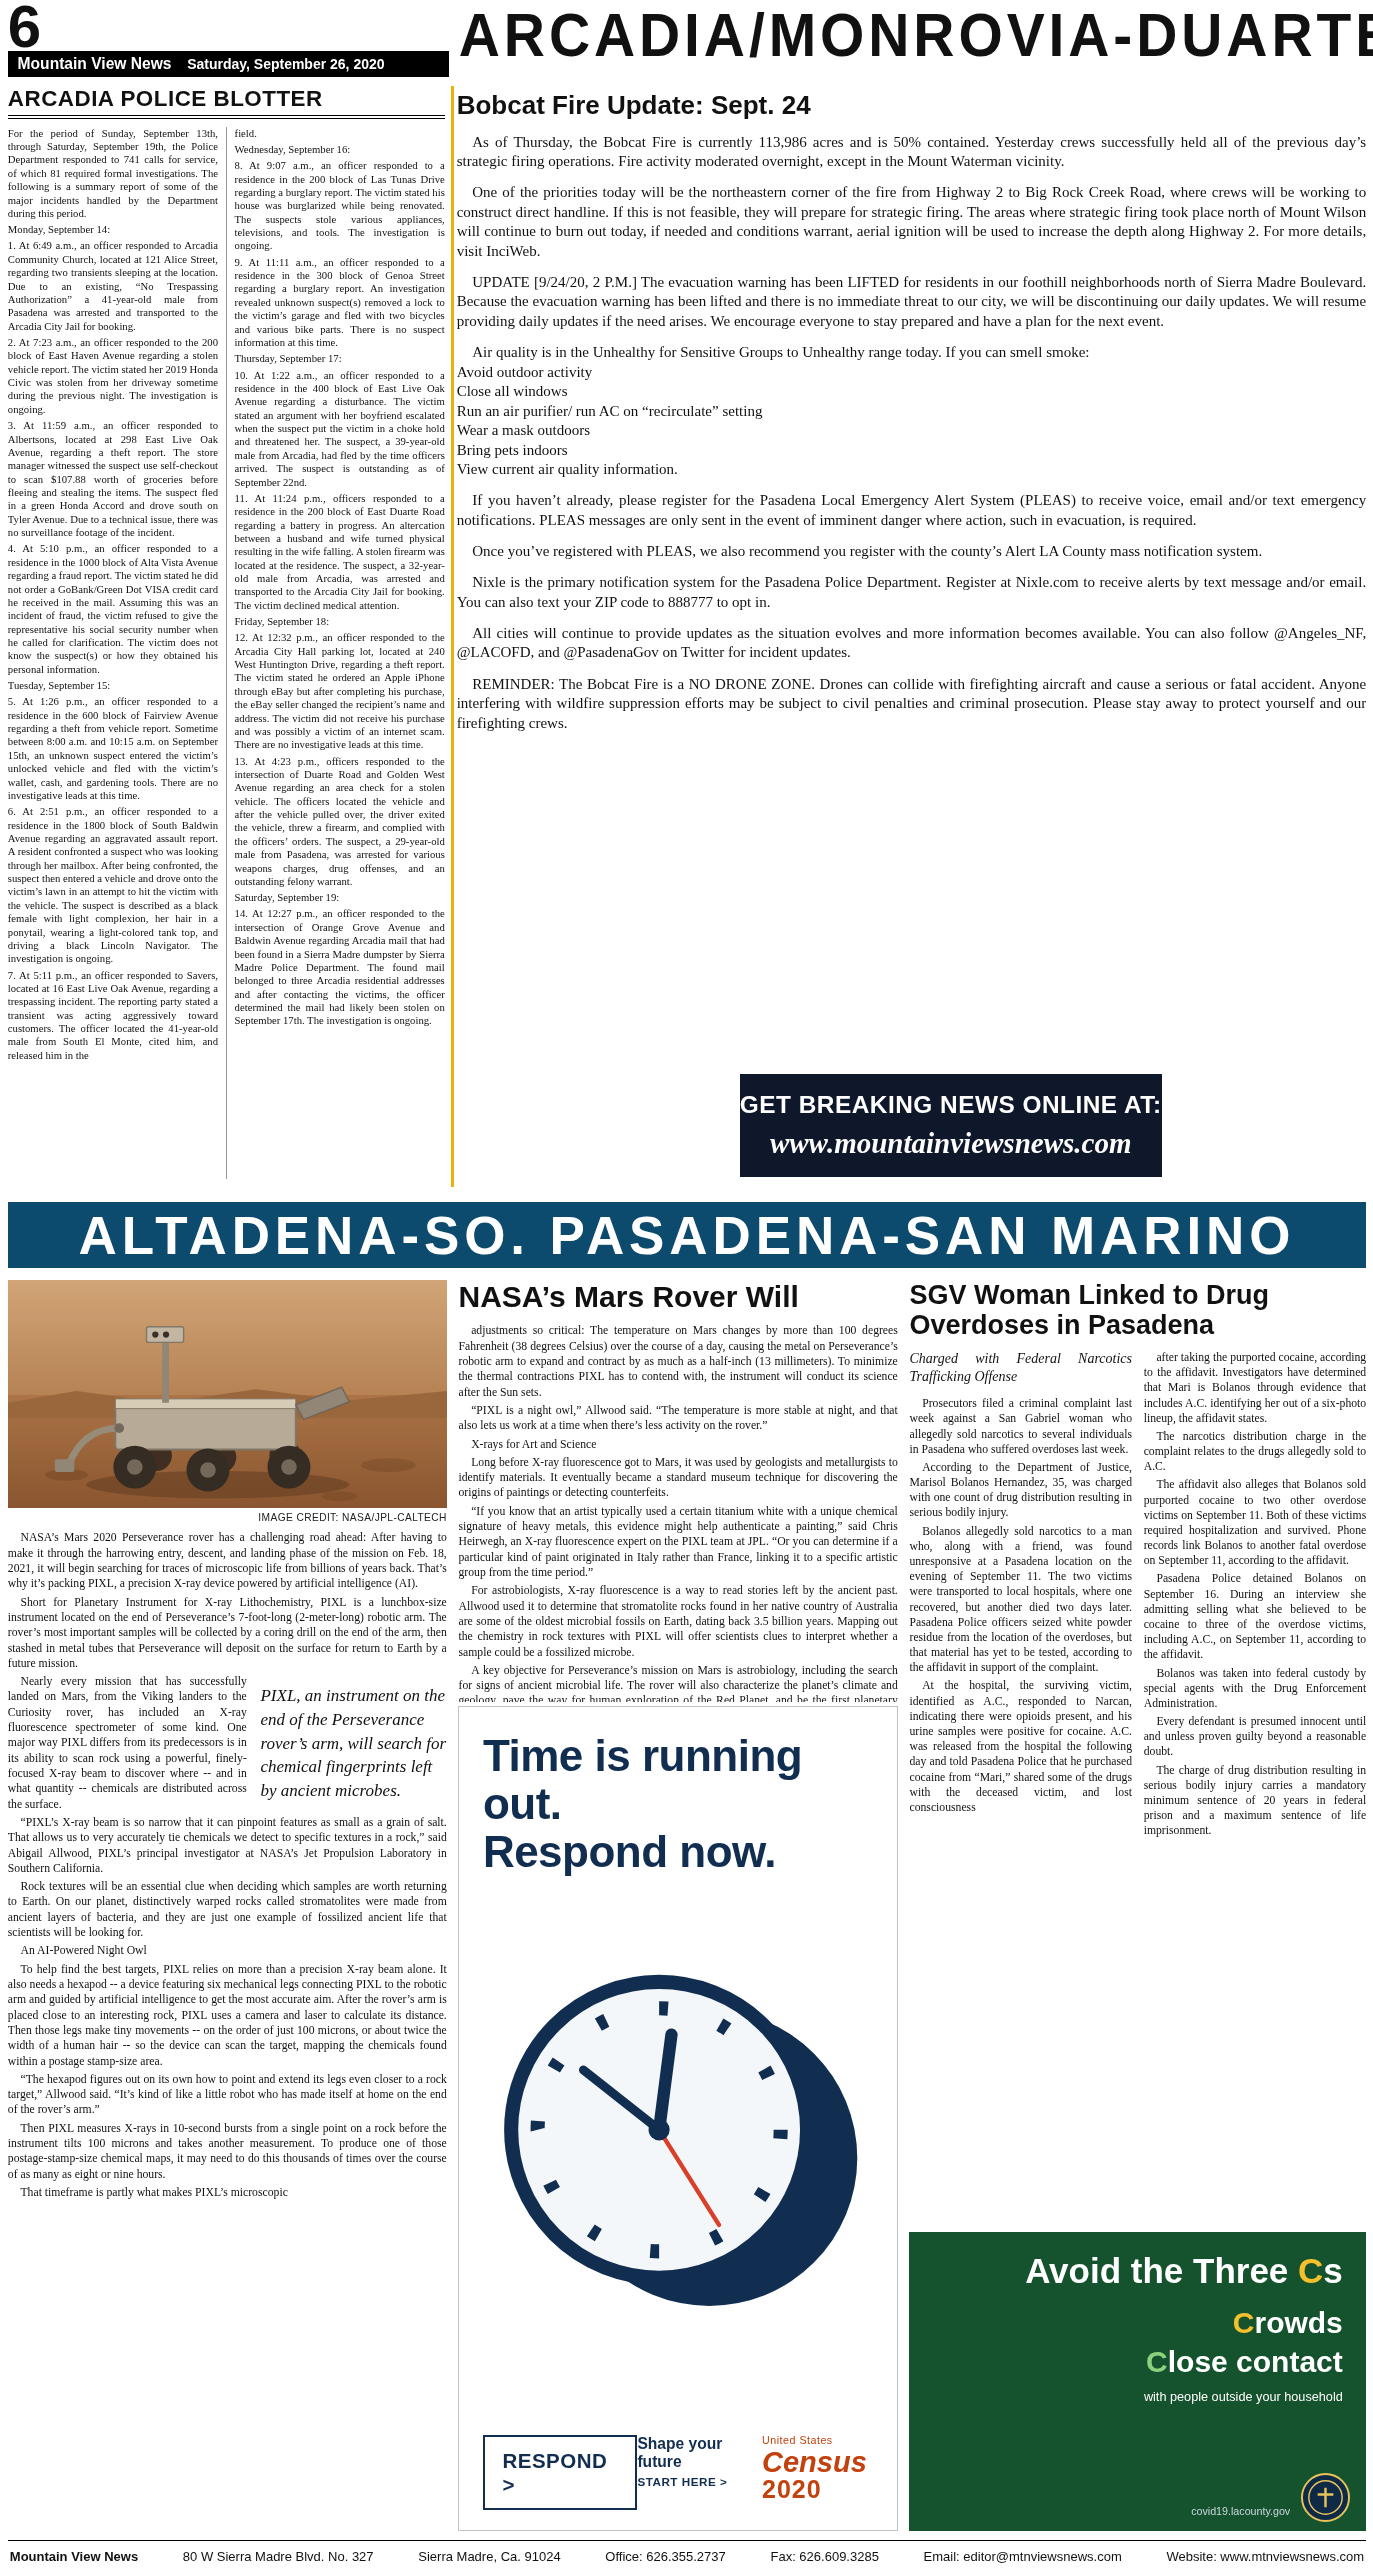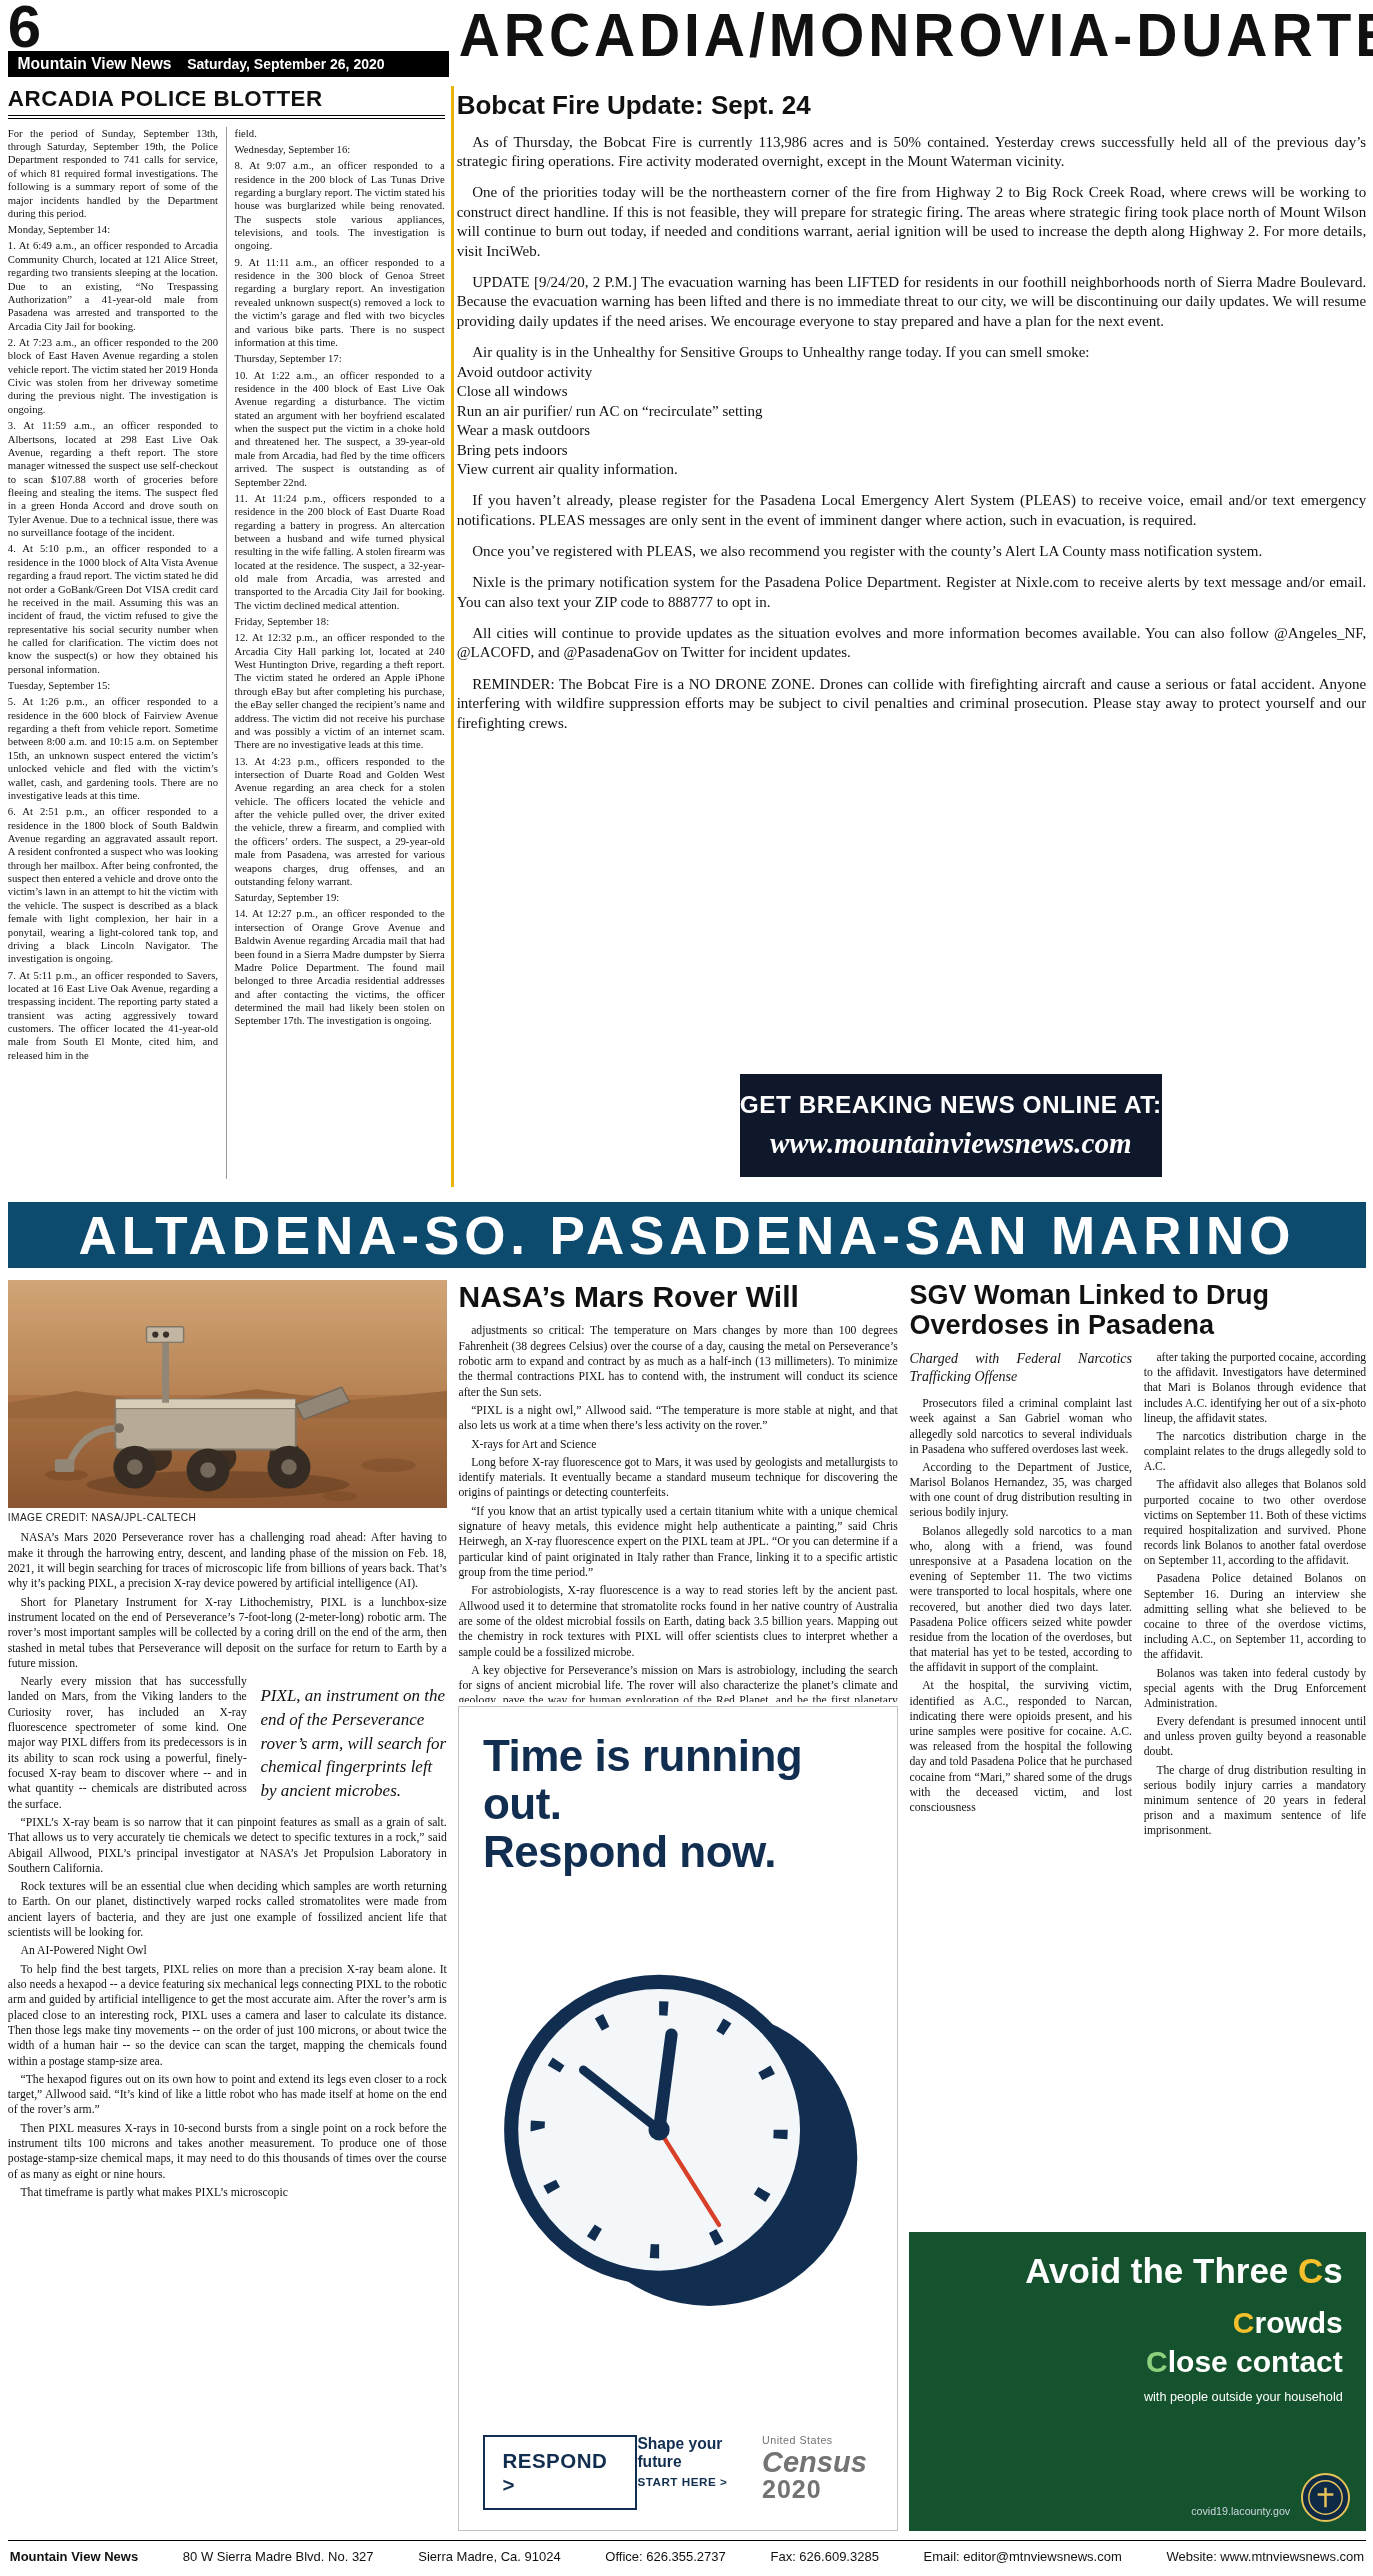--- a/index.html
+++ b/index.html
@@ -30,38 +30,38 @@
   .breaking { flex:none; margin:11.7px 0 9.8px 283px; width:422px; height:103px; background:#0f172a; color:#fff; display:flex; flex-direction:column; align-items:center; justify-content:center; gap:7.8px; }
   .brk1 { font-family:"Liberation Sans", sans-serif; font-weight:bold; font-size:24.4px; letter-spacing:0.5px; }
   .brk2 { font-style:italic; font-weight:bold; font-size:29px; }
 
   .banner2 { margin-top:15px; background:#0c4a6e; color:#fff; height:66px; display:flex; align-items:center; justify-content:center; font-family:"Liberation Sans", sans-serif; font-weight:bold; font-size:53px; letter-spacing:4.9px; white-space:nowrap; }
 
   
   .lower { display:flex; margin-top:11.7px; height:1251px; overflow:hidden; }
   .lcol { flex:none; width:439px; overflow:hidden; }
   .marswrap { width:439px; height:228px; overflow:hidden; }
-  .credit { font-family:"Liberation Sans", sans-serif; font-size:10.2px; letter-spacing:0.4px; margin:3.9px 0 7.8px; color:#222; }
+  .credit { font-family:"Liberation Sans", sans-serif; font-size:10.2px; letter-spacing:0.4px; margin:3.9px 0 7.8px; color:#222;text-align:right; }
   .body { font-size:11.7px; line-height:1.31; text-align:justify; }
   .bodyp { margin:0 0 2.9px; text-indent:12.7px; }
   .lcoltext { height:986px; overflow:hidden; }
   .pullquote { float:right; width:200px; padding:9.8px 0 9.8px 13.7px; font-style:italic; font-size:17px; line-height:1.4; text-align:left; }
 
   .mcol { flex:none; width:451px; padding-left:11.7px; display:flex; flex-direction:column; overflow:hidden; }
   .nasahead { font-family:"Liberation Sans", sans-serif; font-size:30px; font-weight:bold; margin:0 0 9.8px; white-space:nowrap; }
   .mcoltext { height:379px; overflow:hidden; flex:none; }
   .census { flex:1; margin-top:4px; border:1px solid #c2c2c2; position:relative; padding:25px 23.4px 19.5px; background:#fff; font-family:"Liberation Sans", sans-serif; overflow:hidden; }
   .chead { font-weight:bold; font-size:44px; line-height:1.08; color:#112e51; letter-spacing:-0.5px; }
   .clockwrap { margin:9.8px auto 0; width:371px; height:546px; }
   .cbottom { position:absolute; left:23.4px; right:30px; bottom:19.5px; display:flex; align-items:flex-start; justify-content:space-between; }
   .respond { border:2.9px solid #112e51; color:#112e51; font-weight:bold; font-size:20.5px; padding:11.7px 17.6px; letter-spacing:0.5px; cursor:pointer; }
   .shapewrap { color:#112e51; padding-bottom:3.9px; }
   .shape { font-weight:bold; font-size:15.6px; }
   .starthere { font-weight:bold; font-size:11.7px; margin-top:3.9px; letter-spacing:0.5px; }
-  .clogo { color:#737373; line-height:1; padding-bottom:2px; }
+  .clogo { color:#c2410c; line-height:1; padding-bottom:2px; }
   .cus { font-size:10.7px; letter-spacing:0.5px; }
   .ccensus { font-weight:bold; font-size:29px; margin-top:2px; font-style:italic; }
   .cyear { font-weight:bold; font-size:25px; letter-spacing:1px; }
 
   .rcol { flex:1; padding-left:11.7px; display:flex; flex-direction:column; overflow:hidden; }
   .sgvhead { font-family:"Liberation Sans", sans-serif; font-size:27px; font-weight:bold; line-height:1.12; margin:0 0 9.8px; }
   .sgvcols { display:flex; gap:11.7px; height:870px; overflow:hidden; }
   .scol { flex:1; font-size:11.7px; line-height:1.3; text-align:justify; overflow:hidden; }
   .lede { font-style:italic; font-size:14px; line-height:1.3; margin-bottom:9.8px; }
   .threecs { flex:1; margin-top:11.7px; position:relative; color:#fff; padding:19.5px 23.4px; font-family:"Liberation Sans", sans-serif; background:#122a47; overflow:hidden; }

